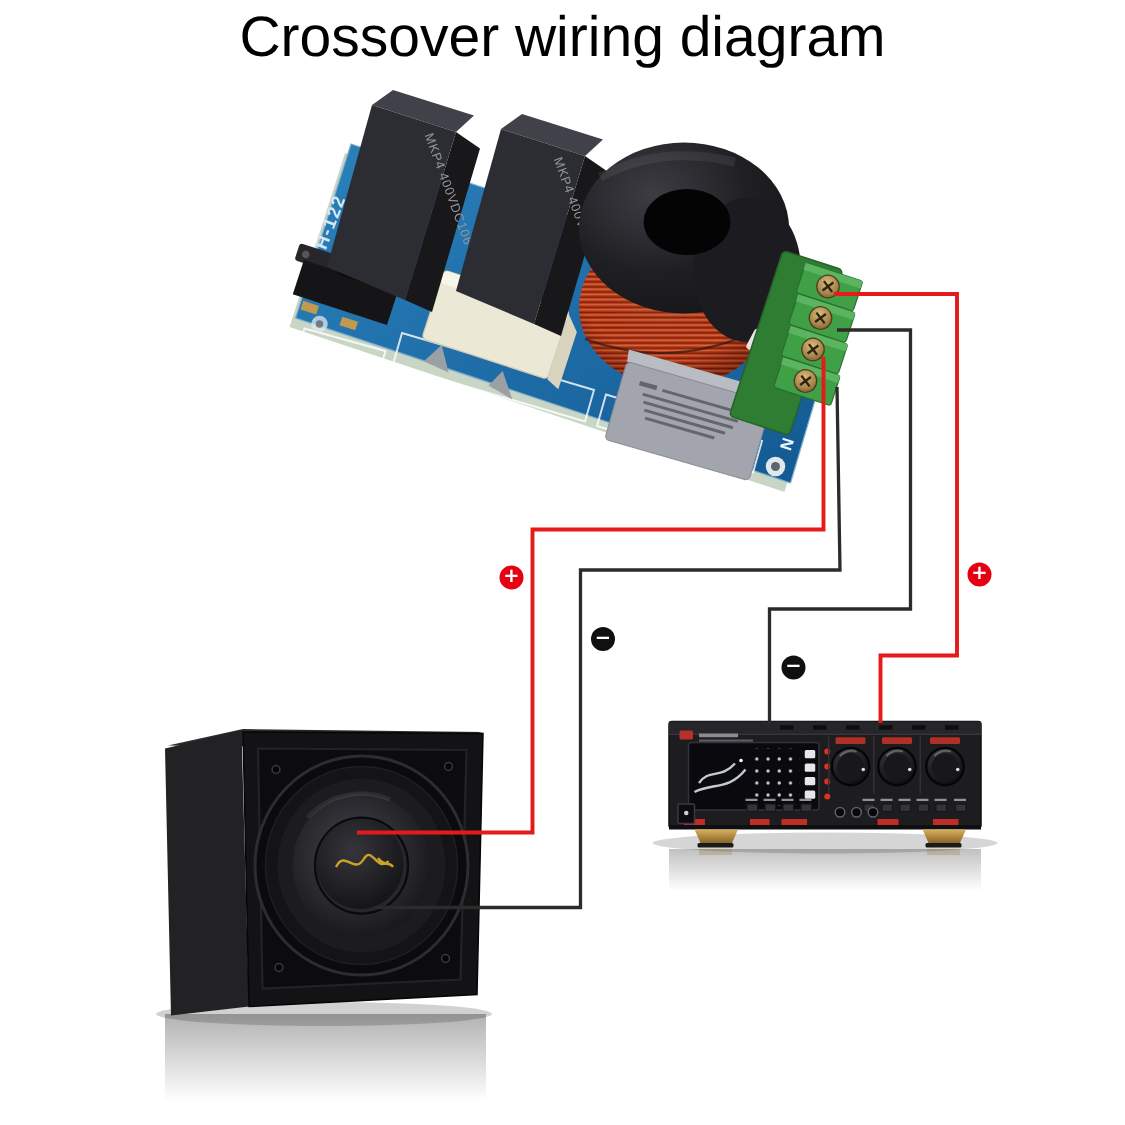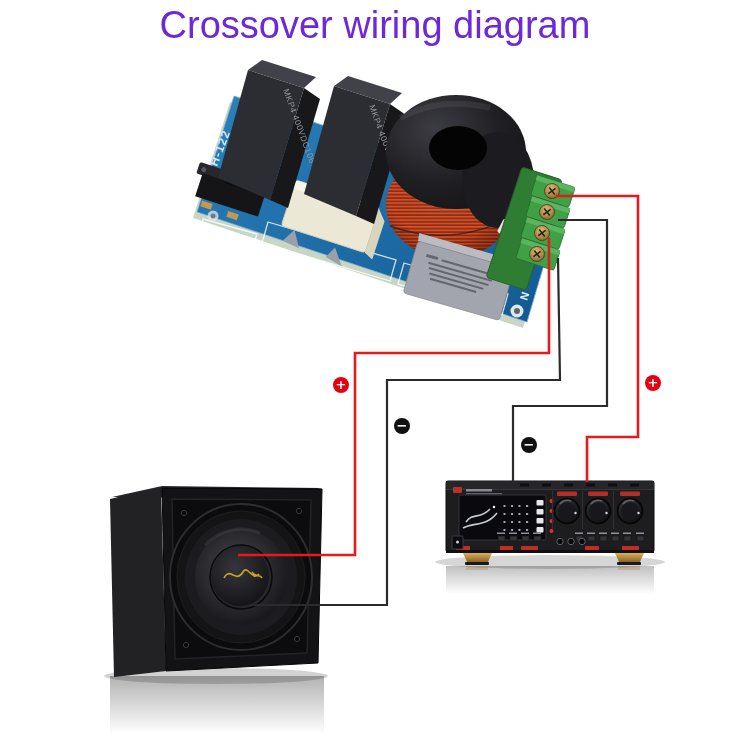--- a/index.html
+++ b/index.html
@@ -1,19 +1,19 @@
 <!DOCTYPE html>
 <html><head>
 <meta charset="utf-8">
 <style>
   html,body{margin:0;padding:0;background:#fff;}
   .stage{position:relative;width:750px;height:750px;background:#ffffff;overflow:hidden;
          font-family:"Liberation Sans", sans-serif;}
   .title{position:absolute;top:4px;left:0;right:0;margin:0;text-align:center;
-         font-size:38px;font-weight:400;color:#6d28d9;letter-spacing:0px;}
+         font-size:38px;font-weight:400;color:#000000;letter-spacing:0px;}
   .diagram-svg{position:absolute;left:0;top:0;}
   .badge{position:absolute;width:16px;height:16px;border-radius:50%;color:#fff;
          font-size:13px;font-weight:800;line-height:16px;text-align:center;
          font-family:"DejaVu Sans", sans-serif;}
   .badge-red{background:#e60012;}
   .badge-black{background:#101010;}
   svg text{font-family:"Liberation Sans", sans-serif;}
 </style>
 </head>
 <body>

